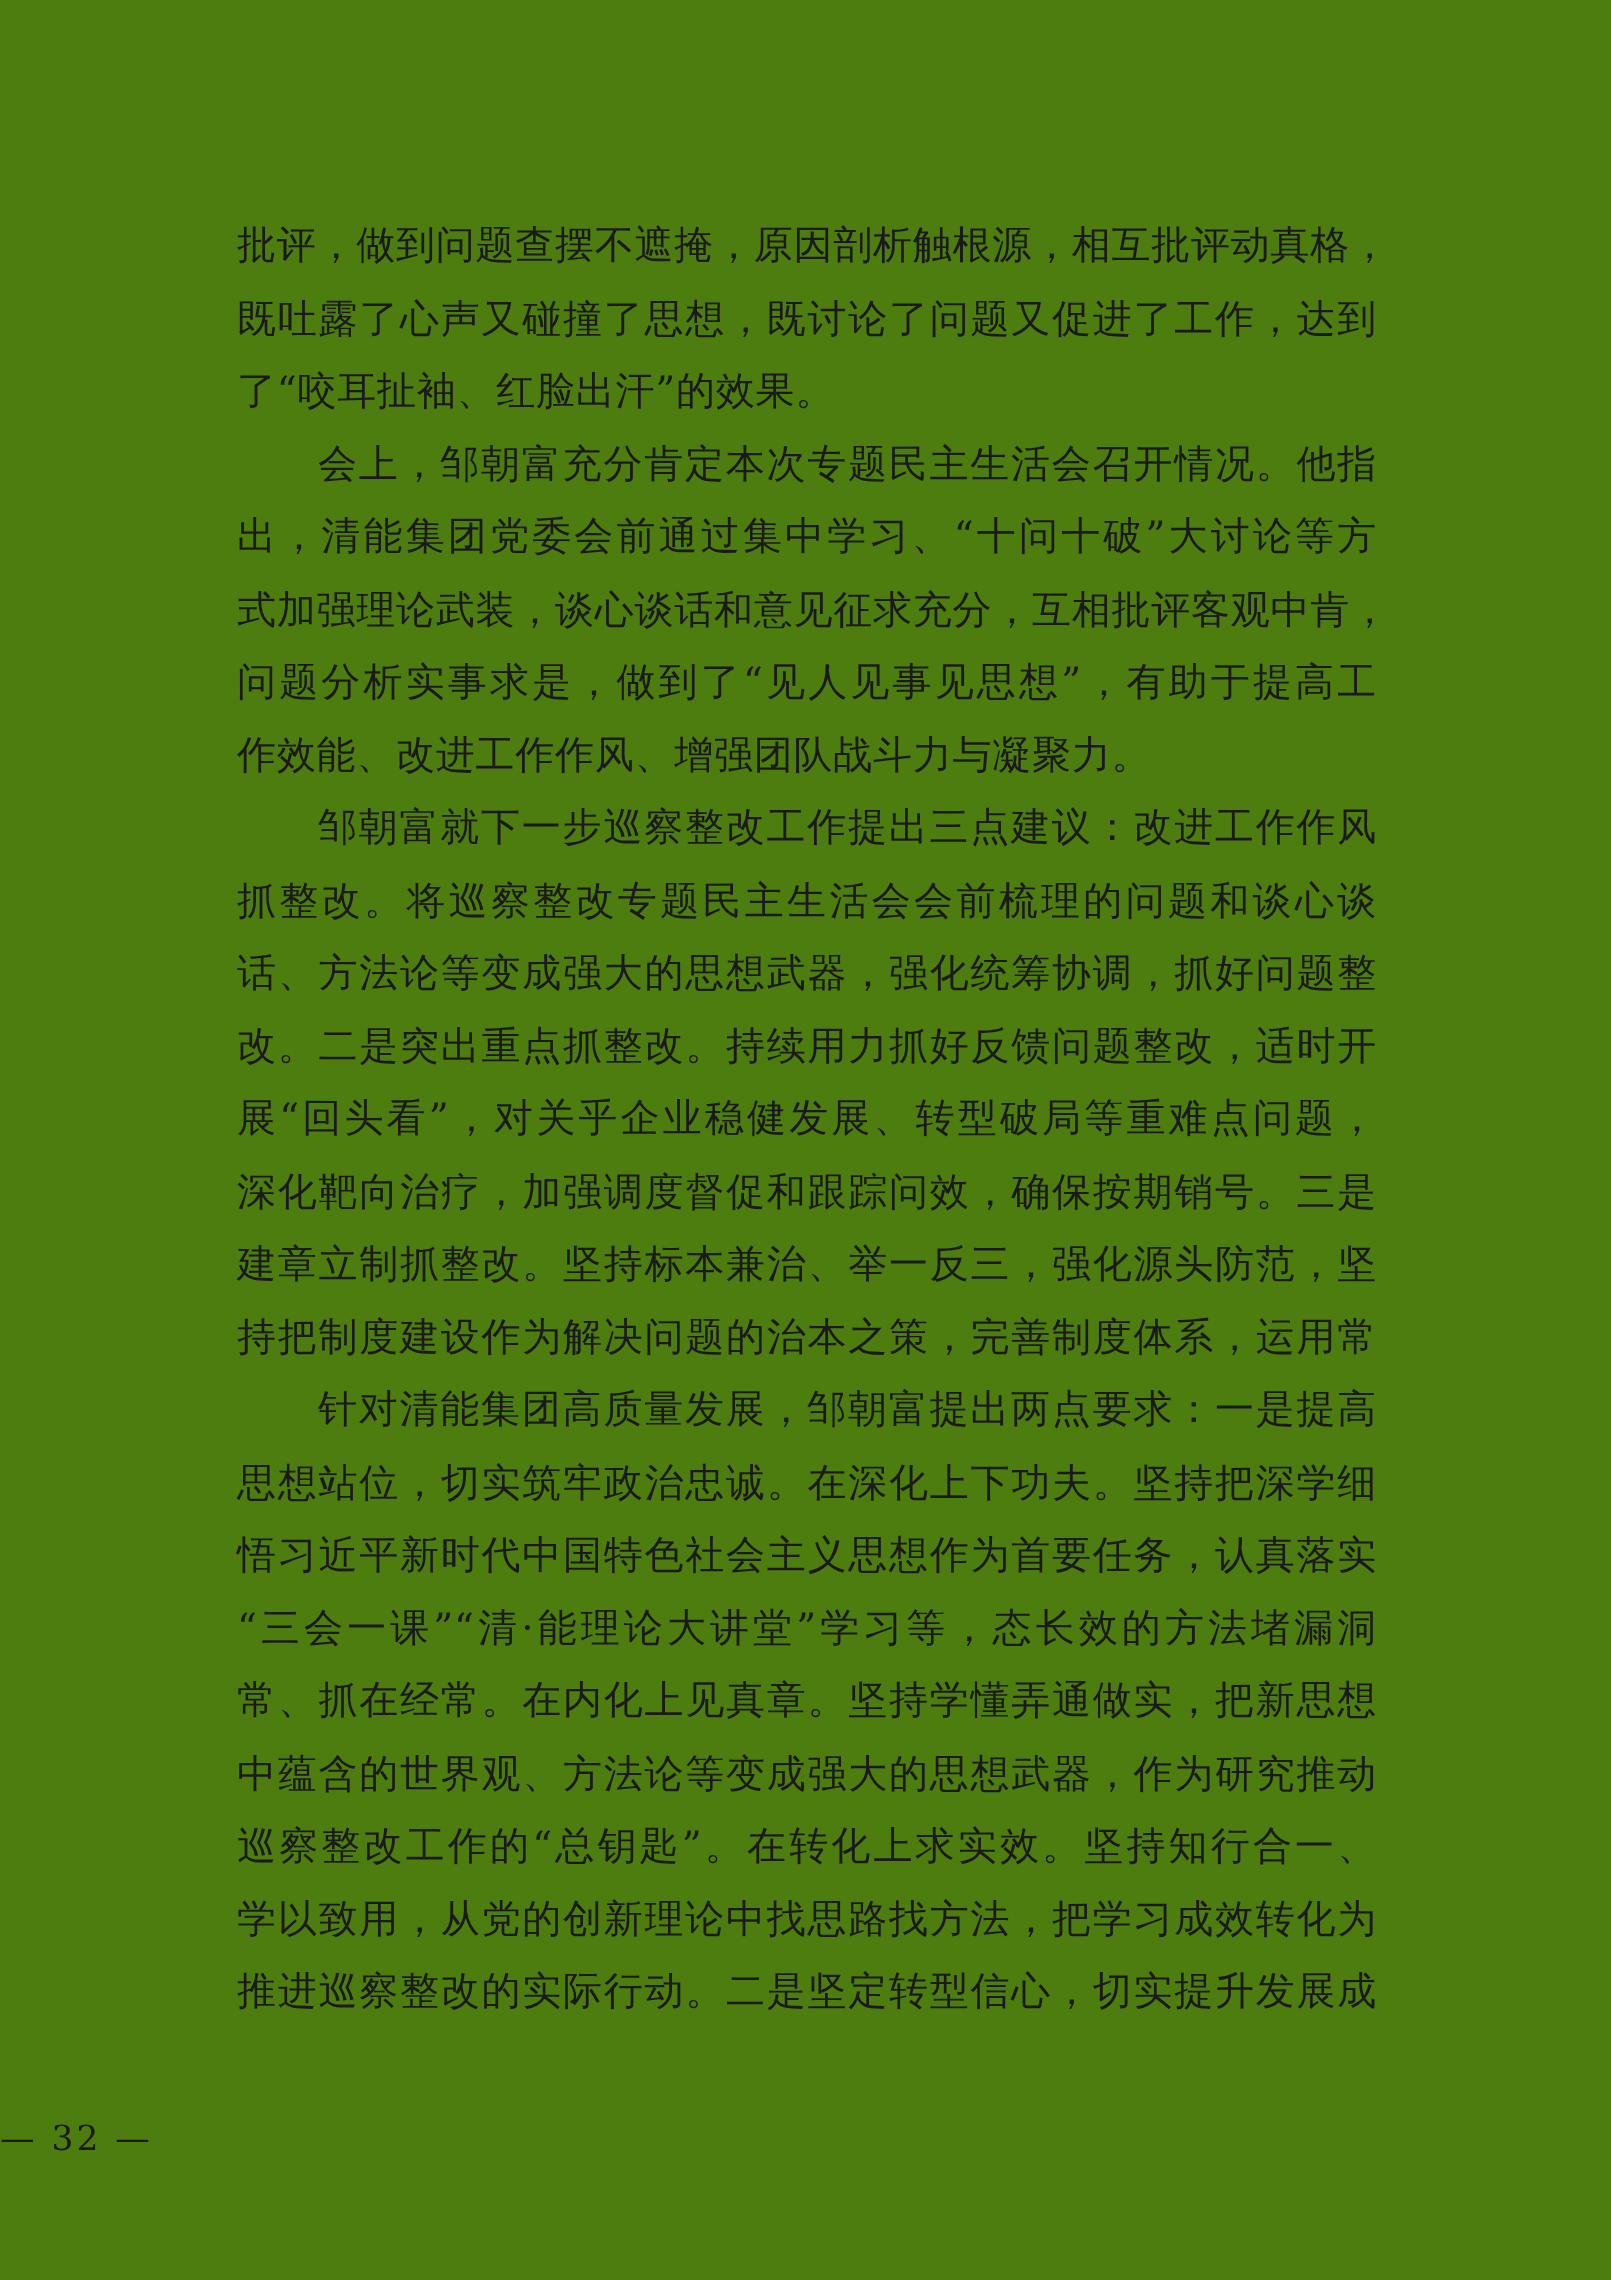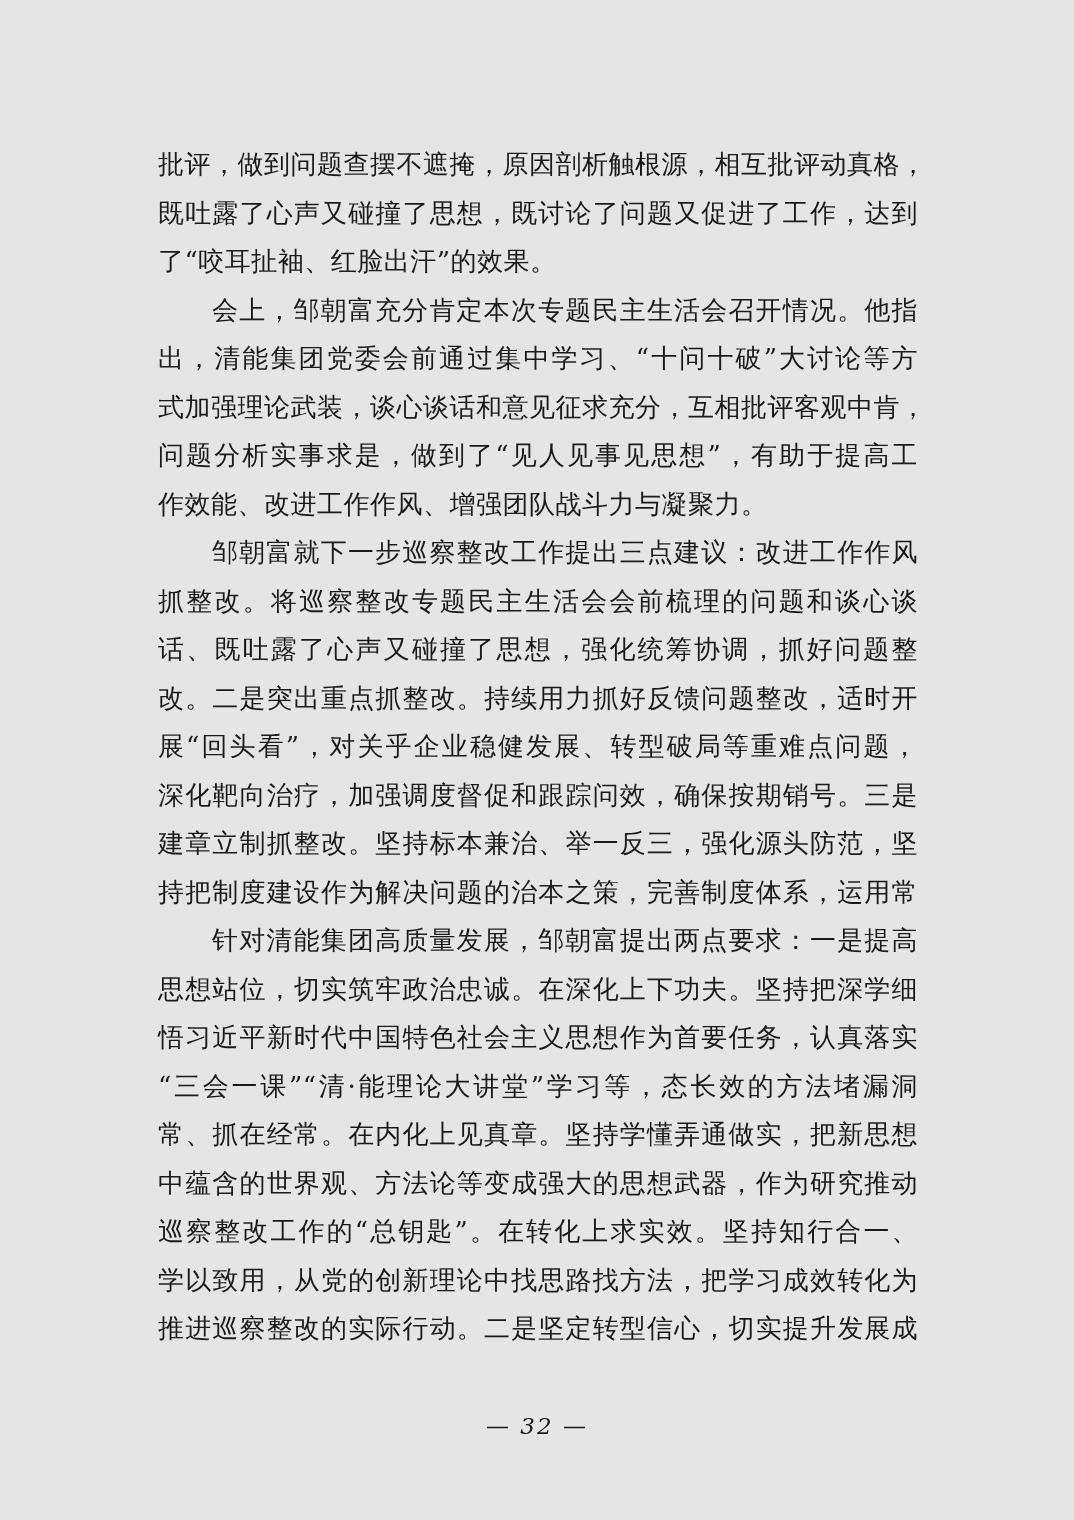--- a/index.html
+++ b/index.html
@@ -4,21 +4,21 @@
 <style>
   html, body {
     margin: 0;
     padding: 0;
     background: #ffffff;
   }
   .page {
     position: relative;
     width: 1074px;
     height: 1520px;
-    background: #e5e5e5;
+    background: #4d7c0f;
     overflow: hidden;
     font-family: "DejaVu Serif", "Liberation Serif", serif;
     color: #1a1a1a;
   }
   .text-block {
     position: absolute;
     left: 158px;
     top: 140px;
     width: 760px;
   }
@@ -38,22 +38,21 @@
     text-align-last: left;
   }
   .line.indent {
     text-indent: 54px;
   }
   .page-footer {
     position: absolute;
     left: 0;
     top: 1408px;
     width: 100%;
-    text-align: center;
-    font-style: italic;
+    text-align: left;
   }
   .page-number {
     font-size: 23px;
     line-height: 36px;
     letter-spacing: 2px;
     color: #1a1a1a;
   }
 </style>
 </head>
 <body>
@@ -63,21 +62,21 @@
       <div class="line">批评，做到问题查摆不遮掩，原因剖析触根源，相互批评动真格，</div>
       <div class="line">既吐露了心声又碰撞了思想，既讨论了问题又促进了工作，达到</div>
       <div class="line para-end">了“咬耳扯袖、红脸出汗”的效果。</div>
       <div class="line indent">会上，邹朝富充分肯定本次专题民主生活会召开情况。他指</div>
       <div class="line">出，清能集团党委会前通过集中学习、“十问十破”大讨论等方</div>
       <div class="line">式加强理论武装，谈心谈话和意见征求充分，互相批评客观中肯，</div>
       <div class="line">问题分析实事求是，做到了“见人见事见思想”，有助于提高工</div>
       <div class="line para-end">作效能、改进工作作风、增强团队战斗力与凝聚力。</div>
       <div class="line indent">邹朝富就下一步巡察整改工作提出三点建议：改进工作作风</div>
       <div class="line">抓整改。将巡察整改专题民主生活会会前梳理的问题和谈心谈</div>
-      <div class="line">话、既吐露了心声又碰撞了思想，强化统筹协调，抓好问题整</div>
+      <div class="line">话、方法论等变成强大的思想武器，强化统筹协调，抓好问题整</div>
       <div class="line">改。二是突出重点抓整改。持续用力抓好反馈问题整改，适时开</div>
       <div class="line">展“回头看”，对关乎企业稳健发展、转型破局等重难点问题，</div>
       <div class="line">深化靶向治疗，加强调度督促和跟踪问效，确保按期销号。三是</div>
       <div class="line">建章立制抓整改。坚持标本兼治、举一反三，强化源头防范，坚</div>
       <div class="line">持把制度建设作为解决问题的治本之策，完善制度体系，运用常</div>
       <div class="line indent">针对清能集团高质量发展，邹朝富提出两点要求：一是提高</div>
       <div class="line">思想站位，切实筑牢政治忠诚。在深化上下功夫。坚持把深学细</div>
       <div class="line">悟习近平新时代中国特色社会主义思想作为首要任务，认真落实</div>
       <div class="line">“三会一课”“清·能理论大讲堂”学习等，态长效的方法堵漏洞</div>
       <div class="line">常、抓在经常。在内化上见真章。坚持学懂弄通做实，把新思想</div>

